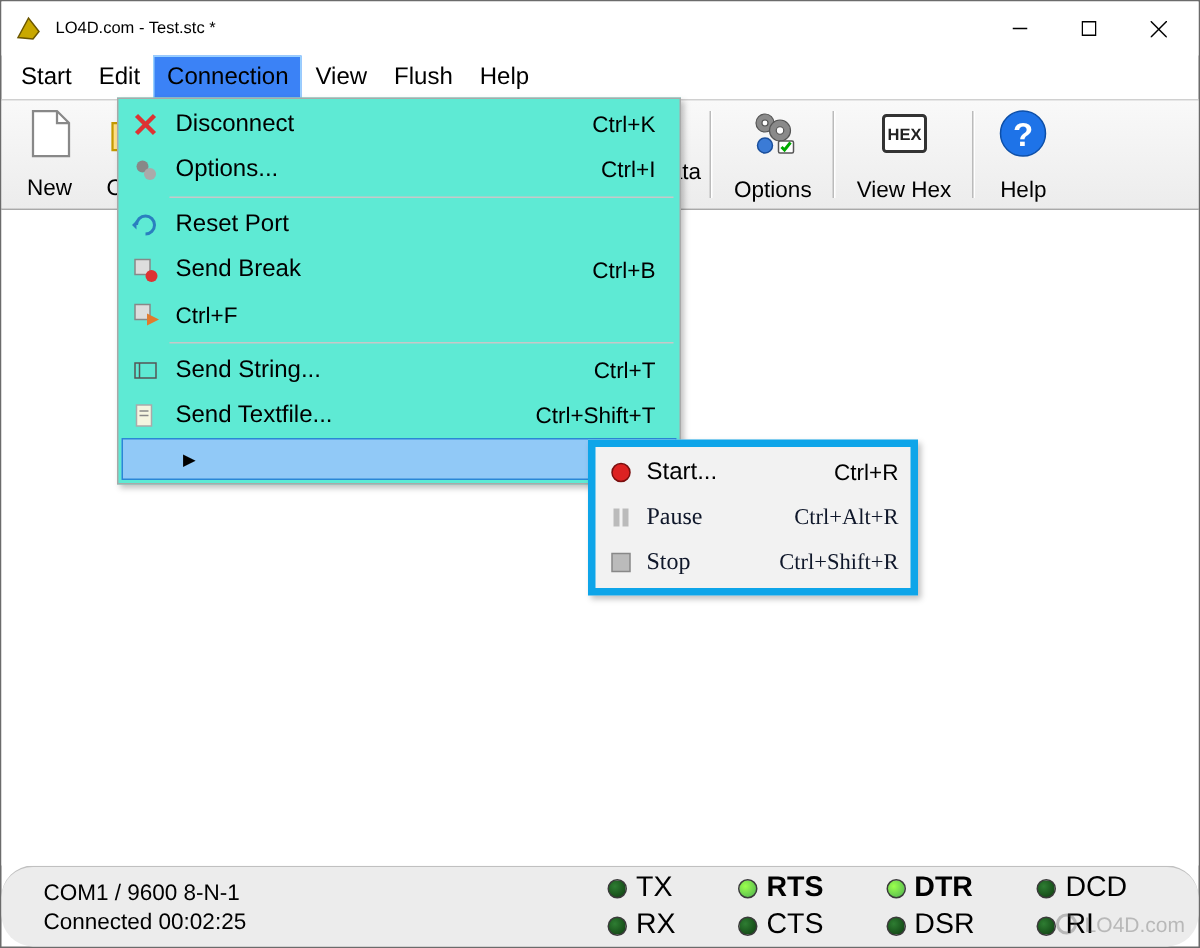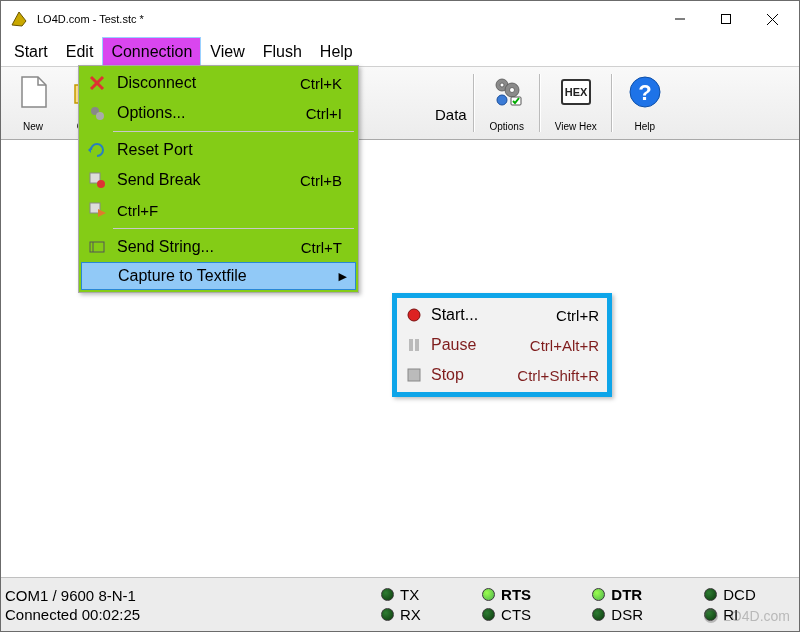--- a/index.html
+++ b/index.html
@@ -45,21 +45,21 @@
   align-items: stretch;
   padding: 0 4px;
   font-size: 16px;
 }
 .menu-item {
   padding: 3px 9px;
   display: flex; align-items: center;
   cursor: default;
 }
 .menu-item.active {
-  background: #d946ef;
+  background: #3b82f6;
   border: 1px solid #99d1ff;
   padding: 2px 8px;
 }
 .toolbar {
   height: 74px;
   background: linear-gradient(#f9f9f9, #ececec);
   border-top: 1px solid #d0d0d0;
   border-bottom: 1px solid #a9a9a9;
   display: flex;
   align-items: center;
@@ -67,51 +67,52 @@
   gap: 4px;
 }
 .tool-btn {
   display: flex; flex-direction: column; align-items: center; justify-content: center;
   padding: 2px 8px 2px 8px;
   min-width: 52px;
   height: 66px;
   cursor: default;
 }
 .tool-icon { width: 36px; height: 36px; display:flex; align-items:center; justify-content:center; }
-.tool-label { font-size: 10px; margin-top: 11px; }
+.tool-label { font-size: 15px; margin-top: 11px; }
 .tool-sep { width: 2px; height: 58px; border-left: 1px solid #bbb; border-right: 1px solid #fff; margin: 0 2px;}
 .content { flex: 1; background: #fff; position: relative; }
 .statusbar {
   height: 54px;
   background: #ececec;
   border-top: 1px solid #c0c0c0;
   display: flex;
   align-items: center;
   font-size: 15px;
-  padding: 0 0;
+  padding: 0 24px;
+  border-radius: 21px;
 }
 .status-left { flex: 0 0 380px; display:flex; flex-direction:column; gap:2px; padding-left:4px;}
 .status-leds { flex: 1; display: grid; grid-template-columns: auto auto auto auto; grid-template-rows: auto auto; gap: 3px 18px; align-content: center;}
-.led-item { display:flex; align-items:center; gap:6px; font-size:15px;text-align:right;}
+.led-item { display:flex; align-items:center; gap:6px; font-size:19px;text-align:right;}
 .led { width:13px; height:13px; border-radius:50%; border:1px solid #3a3a3a; }
 .led.dark { background: radial-gradient(circle at 35% 35%, #2e7d32, #0d3b0f); }
 .led.light { background: radial-gradient(circle at 35% 35%, #9bff4d, #4caf50); }
 .bold { font-weight: bold; }
 .watermark {
   position: absolute; right: 10px; bottom: 8px;
   font-size: 14px; color: rgba(90,90,90,0.35);
   display:flex; gap:4px;
   pointer-events:none;
 }
 .dropdown {
   position: absolute;
   top: 65px;
   left: 78px;
-  width: 281px;
-  background: #84cc16;
+  width: 376px;
+  background: #5eead4;
   border: 1px solid #a9a9a9;
   box-shadow: 2px 2px 4px rgba(0,0,0,0.25);
   padding: 2px;
   font-size: 16px;
 }
 .dd-row {
   display: flex; align-items: center;
   height: 30px;
   padding: 0 4px 0 4px;
   position: relative;
@@ -134,21 +135,21 @@
   width: 220px;
   background: #f2f2f2;
   border: 5px solid #0ea5e9;
   box-shadow: 2px 2px 4px rgba(0,0,0,0.25);
   padding: 2px;
   font-size: 16px;
 }
 .sub-row {
   display:flex; align-items:center; height:30px; padding:0 6px 0 4px;
 }
-.sub-row.disabled { color:#7f1d1d; }
+.sub-row.disabled { color:#0f172a;font-family:Liberation Serif, serif; }
 .sub-icon { width:22px; height:22px; margin-right:6px; display:flex; align-items:center; justify-content:center;}
 .sub-label { flex:1;}
 .sub-accel { font-size:15px;}
 </style>
 </head>
 <body>
 
 <div class="window">
 
   <div class="titlebar">
@@ -347,23 +348,33 @@
   <div class="dd-row">
     <span class="dd-icon">
         <svg width="18" height="18">
           <rect x="2" y="4" width="14" height="10" fill="none" stroke="#555"></rect>
           <line x1="5" y1="4" x2="5" y2="14" stroke="#555"></line>
         </svg>
       </span>
     <span class="dd-label">Send String...</span>
     <span class="dd-accel">Ctrl+T</span>
   </div>
+  <div class="dd-row">
+    <span class="dd-icon">
+        <svg width="18" height="18">
+          <rect x="3" y="2" width="10" height="14" fill="#f5f5e0" stroke="#aaa"></rect>
+          <line x1="5" y1="6" x2="11" y2="6" stroke="#888"></line>
+          <line x1="5" y1="9" x2="11" y2="9" stroke="#888"></line>
+        </svg>
+      </span>
+    <span class="dd-label">Send Textfile...</span>
+    <span class="dd-accel">Ctrl+Shift+T</span>
+  </div>
   <div class="dd-row highlighted">
     <span class="dd-icon"></span>
-    <span class="dd-label">Capture to Textfile</span>
     <span class="dd-arrow">▶</span>
   </div>
 </div>
 
 <div class="submenu">
   <div class="sub-row">
     <span class="sub-icon">
         <svg width="16" height="16">
           <circle cx="8" cy="8" r="6" fill="#d22" stroke="#7a0f0f"></circle>
         </svg>

